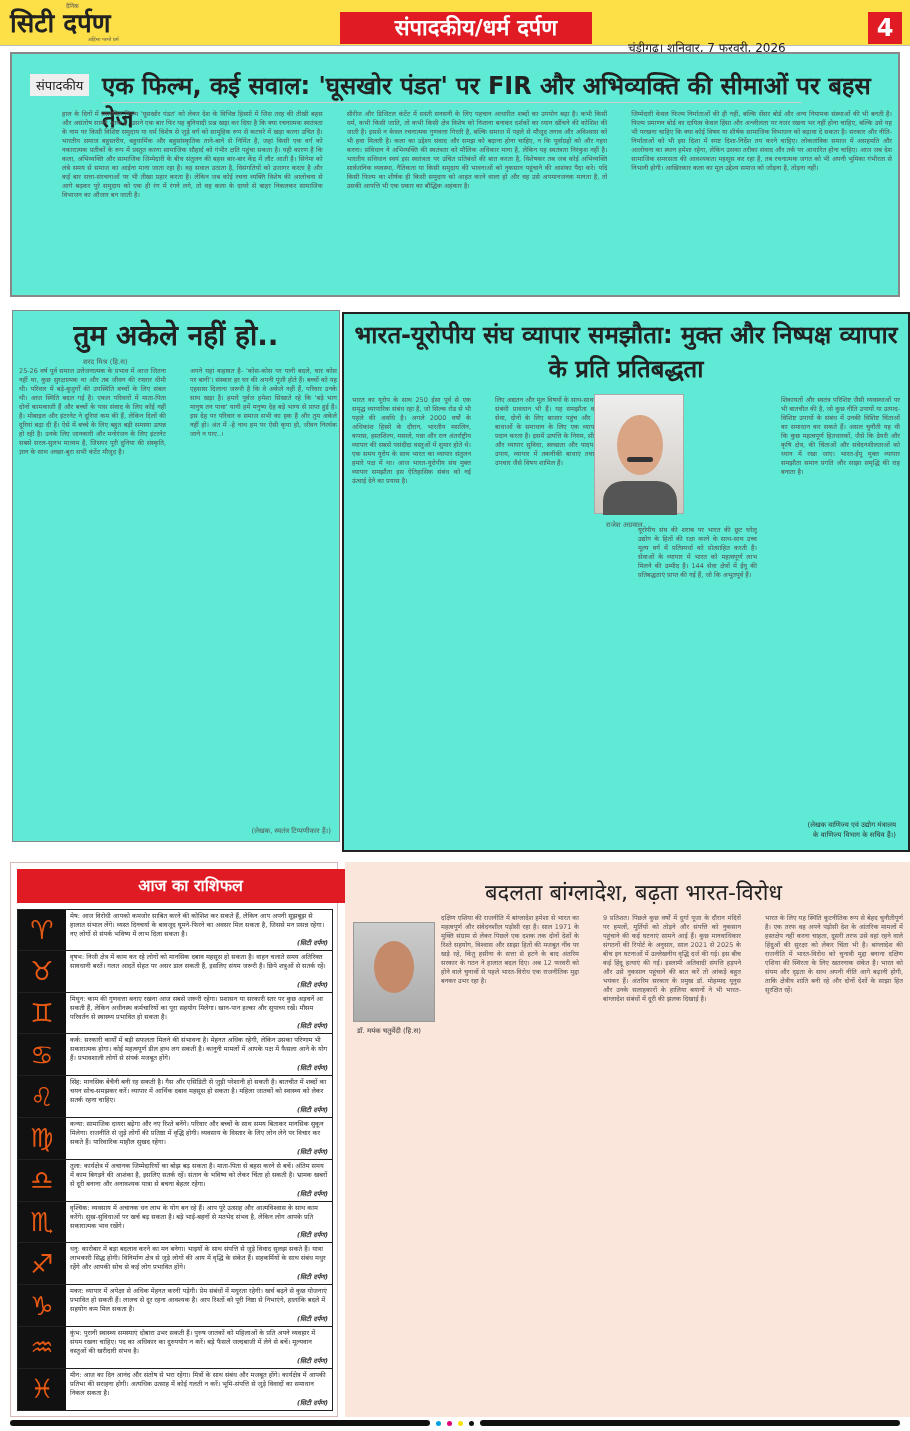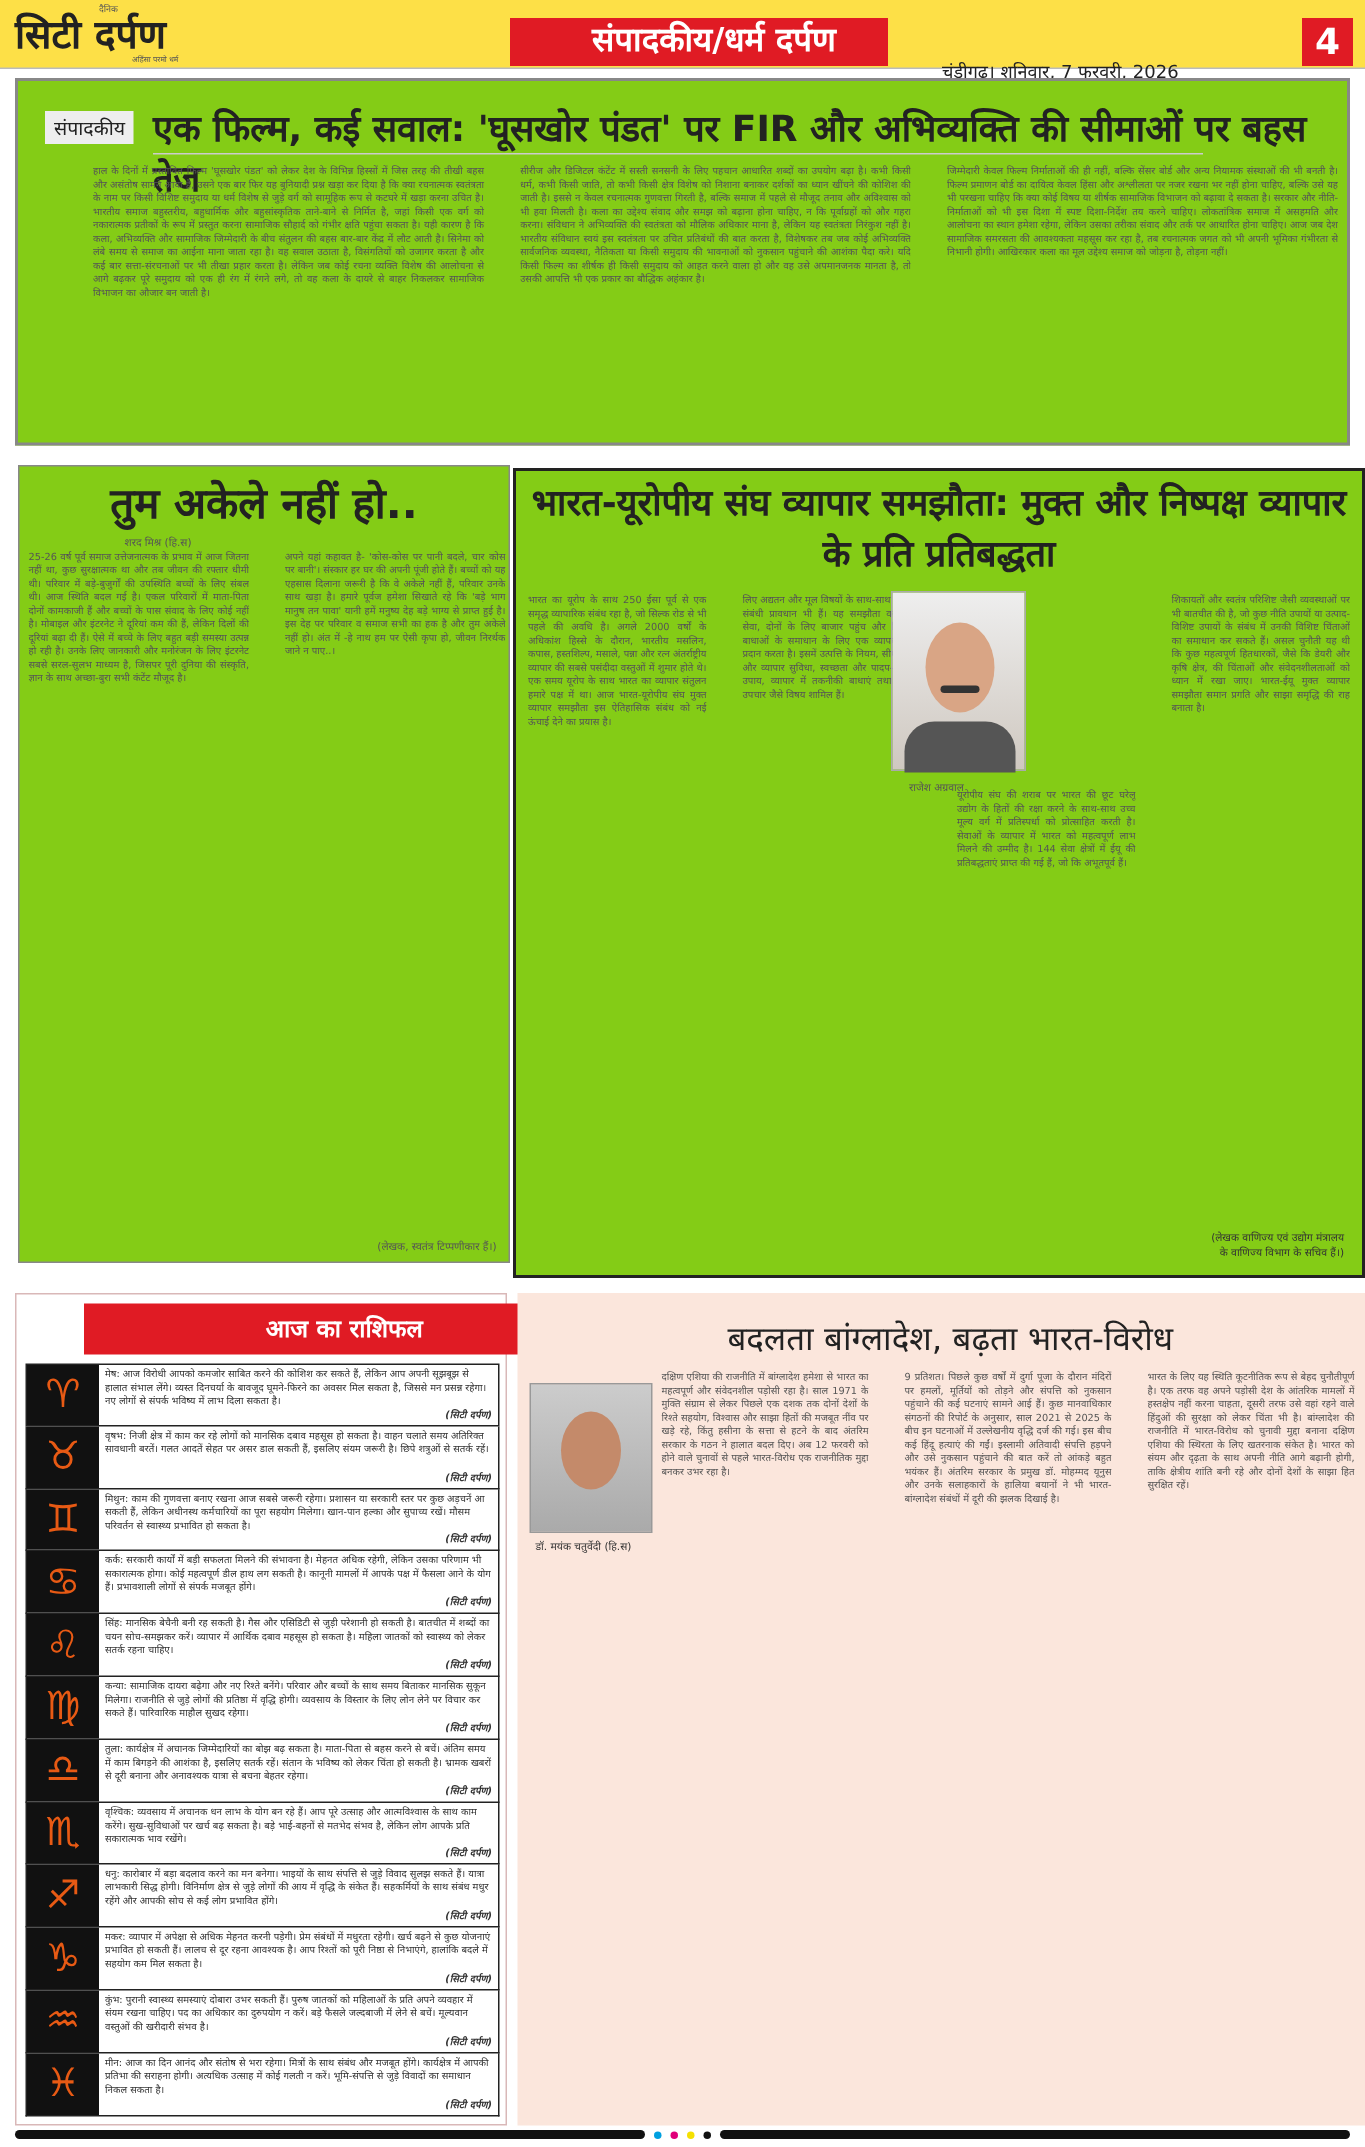--- a/index.html
+++ b/index.html
@@ -5,21 +5,21 @@
   * { box-sizing: border-box; margin: 0; padding: 0; }
   body { width: 910px; height: 1431px; background: #fff; font-family: "DejaVu Sans", sans-serif; color: #222; position: relative; overflow: hidden; }
   .masthead { position: absolute; left: 0; top: 0; width: 910px; height: 46px; background: #fde047; border-bottom: 1px solid #bbb; }
   .logo { position: absolute; left: 10px; top: 4px; font-family: "DejaVu Serif", serif; font-weight: bold; font-size: 26px; color: #222; }
   .logo-tag { position: absolute; left: 88px; top: 36px; font-size: 5px; color: #555; }
   .logo-small { position: absolute; left: 66px; top: 2px; font-size: 6px; color: #555; }
   .section-banner { position: absolute; left: 340px; top: 12px; width: 252px; height: 32px; background: #e01b24; color: #fff; font-weight: bold; font-size: 22px; text-align: center; line-height: 32px; padding-left: 20px; }
   .dateline { position: absolute; left: 628px; top: 18px; font-size: 12px; color: #222; margin-top: 21px; }
   .page-no { position: absolute; left: 868px; top: 12px; width: 34px; height: 32px; background: #e01b24; color: #fff; font-weight: bold; font-size: 24px; text-align: center; line-height: 32px; }
 
-  .box { position: absolute; border: 1px solid #888; background: #84cc16; }
+  .box { position: absolute; border: 1px solid #888; background: #5eead4; }
   .editorial { left: 10px; top: 52px; width: 890px; height: 245px; border: 2px solid #888; }
   .ed-label { position: absolute; left: 18px; top: 20px; background: #eee; padding: 2px 6px; font-size: 13px; }
   .ed-title { position: absolute; left: 90px; top: 14px; font-size: 24px; font-weight: bold; }
   .ed-rule { position: absolute; left: 90px; top: 48px; width: 700px; height: 1px; background: #ccc; }
   .cols { position: absolute; display: flex; gap: 24px; }
   .col { flex: 1; font-size: 6.5px; line-height: 9px; color: #555; text-align: justify; overflow: hidden; }
   .ed-cols { left: 50px; top: 56px; width: 830px; height: 180px; }
 
   .alone { left: 12px; top: 310px; width: 328px; height: 532px; }
   .alone-title { position: absolute; left: 0; top: 4px; width: 100%; text-align: center; font-size: 28px; font-weight: bold; }
@@ -31,21 +31,21 @@
   .trade-title { position: absolute; left: 0; top: 4px; width: 100%; text-align: center; font-size: 24px; font-weight: bold; line-height: 34px; }
   .trade-photo { position: absolute; left: 250px; top: 80px; width: 90px; height: 120px; border: 1px solid #aaa; background: linear-gradient(#eee, #cfc8c0); }
   .face { position: absolute; left: 22px; top: 20px; width: 46px; height: 60px; border-radius: 50%; background: #d9a585; }
   .mustache { position: absolute; left: 32px; top: 62px; width: 26px; height: 5px; background: #333; border-radius: 3px; }
   .suit { position: absolute; left: 8px; top: 86px; width: 74px; height: 34px; background: #555; border-radius: 20px 20px 0 0; }
   .trade-caption { position: absolute; left: 262px; top: 206px; font-size: 7px; color: #555; }
   .trade-cols { left: 8px; top: 82px; width: 548px; height: 440px; }
   .trade-note { position: absolute; right: 12px; bottom: 10px; font-size: 7px; color: #333; text-align: right; line-height: 10px; }
 
   .rashi-wrap { left: 10px; top: 862px; width: 328px; height: 555px; border: 1px solid #d9b8b8; background: #fff; }
-  .rashi-head { position: absolute; left: 6px; top: 6px; width: 347px; height: 34px; background: #e01b24; color: #fff; text-align: center; line-height: 34px; font-size: 16px; font-weight: bold; margin-left: 39px; }
+  .rashi-head { position: absolute; left: 6px; top: 6px; width: 347px; height: 34px; background: #e01b24; color: #fff; text-align: center; line-height: 34px; font-size: 16px; font-weight: bold; }
   .rashi-list { position: absolute; left: 6px; top: 46px; width: 316px; }
   .rashi-row { display: flex; height: 41.8px; border: 1px solid #222; border-top: none; }
   .rashi-row:first-child { border-top: 1px solid #222; }
   .rashi-icon { width: 48px; background: #111; display: flex; align-items: center; justify-content: center; font-size: 26px; color: #e85a14; }
   .rashi-text { flex: 1; font-size: 6.5px; line-height: 9px; padding: 2px 4px; color: #333; position: relative; }
   .rashi-src { position: absolute; right: 4px; bottom: 2px; font-style: italic; font-weight: bold; }
 
   .bangla { left: 345px; top: 862px; width: 565px; height: 555px; background: #fbe6dc; border: none; }
   .bangla-title { position: absolute; left: 140px; top: 14px; font-size: 22px; font-weight: normal; color: #222; }
   .bangla-photo { position: absolute; left: 8px; top: 60px; width: 82px; height: 100px; border: 1px solid #999; background: linear-gradient(#ccc, #aaa); }

